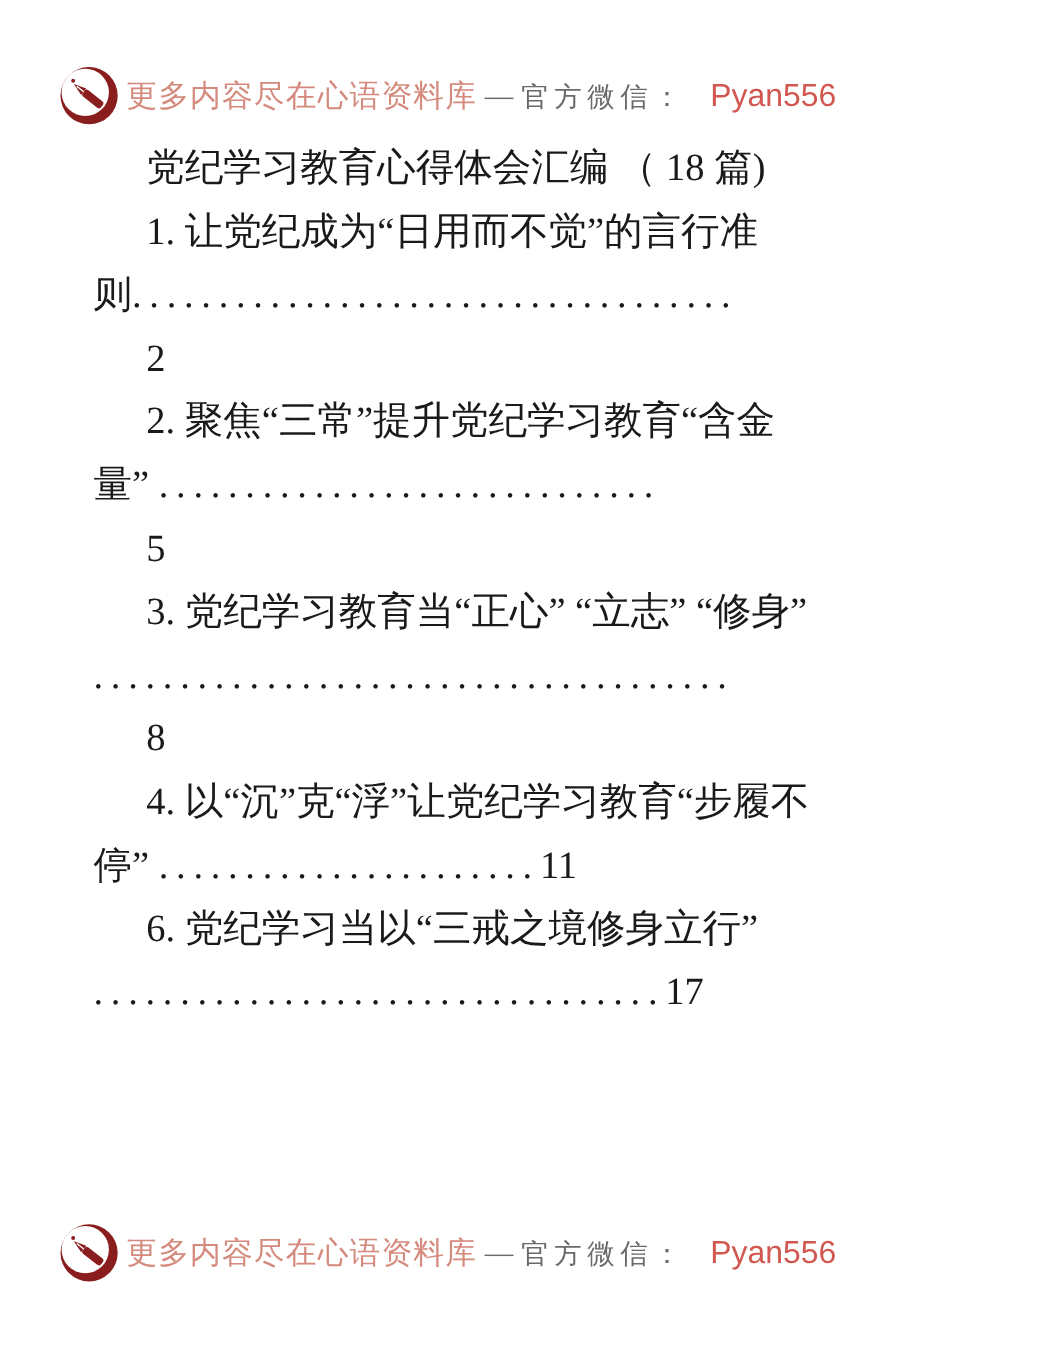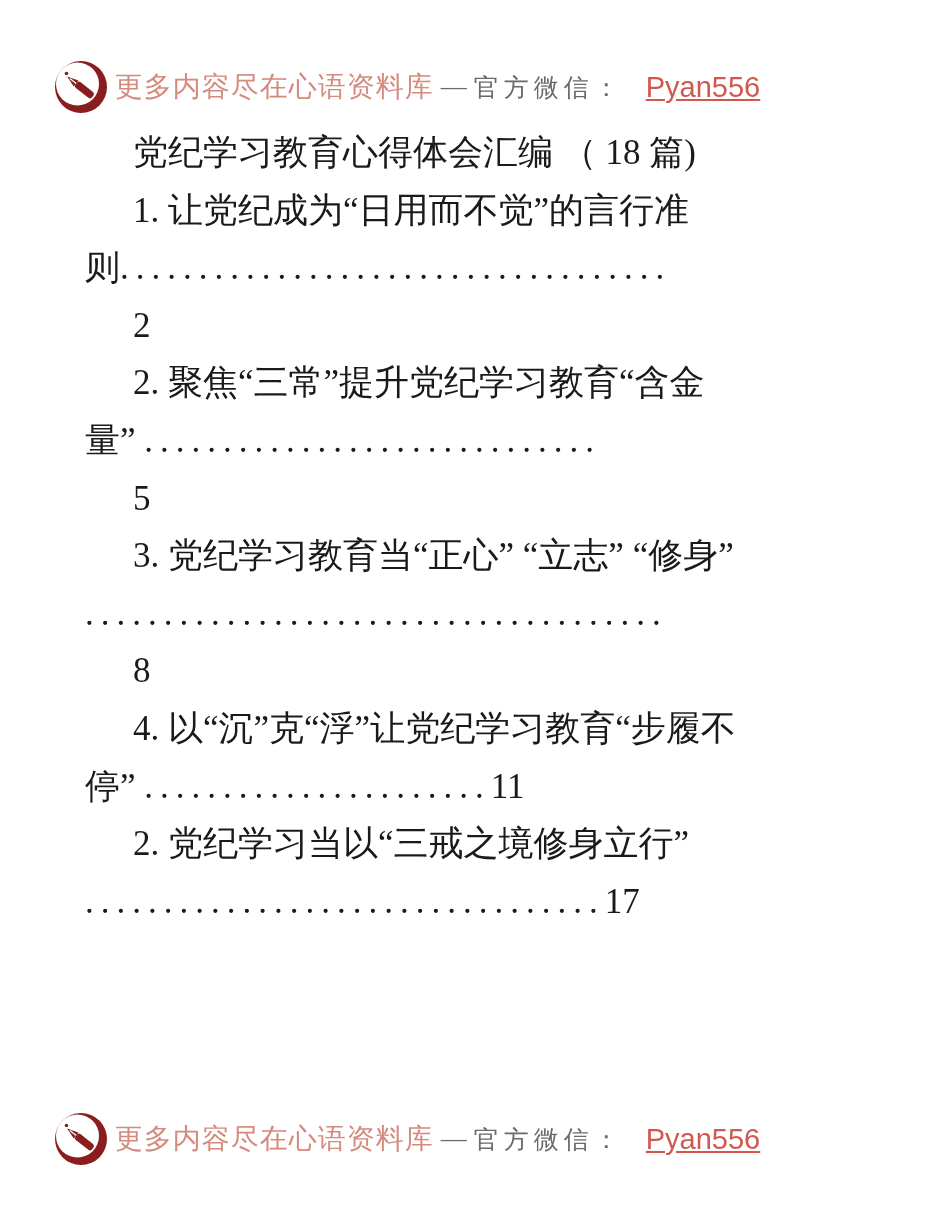--- a/index.html
+++ b/index.html
@@ -29,21 +29,20 @@
   }
   .brand-dash { font-size: 26px; color: var(--label, #6a6a6a); }
   .brand-label {
     font-size: 25px; color: var(--label, #6a6a6a);
     letter-spacing: 5px;
   }
   .brand-id {
     font-family: "Liberation Sans", sans-serif;
     font-size: 29px; color: var(--wid, #d15850);
     margin-left: 15px;
-    text-decoration: underline;
   }
   
   .doc {
     position: absolute; left: 85px; top: 124px; width: 790px;
     color: var(--ink, #1a1a1a);
   }
   .line {
     font-size: 35px;
     line-height: 57.6px;
     white-space: nowrap;
@@ -88,21 +87,21 @@
       <div class="line"><span>则</span><span class="leader-dots">...................................</span></div>
       <div class="line indent"><span>2</span></div>
       <div class="line indent"><span>2. 聚焦“三常”提升党纪学习教育“含金</span></div>
       <div class="line"><span>量” </span><span class="leader-dots">.............................</span></div>
       <div class="line indent"><span>5</span></div>
       <div class="line indent"><span>3. 党纪学习教育当“正心” “立志” “修身”</span></div>
       <div class="line"><span></span><span class="leader-dots">.....................................</span></div>
       <div class="line indent"><span>8</span></div>
       <div class="line indent"><span>4. 以“沉”克“浮”让党纪学习教育“步履不</span></div>
       <div class="line"><span>停” </span><span class="leader-dots">......................</span><span>11</span></div>
-      <div class="line indent"><span>2. 党纪学习当以“三戒之境修身立行”</span></div>
+      <div class="line indent"><span>6. 党纪学习当以“三戒之境修身立行”</span></div>
       <div class="line"><span></span><span class="leader-dots">.................................</span><span>17</span></div>
     </div>
 
   <div class="brandbar bottom">
     <span class="logo">
       <svg viewBox="0 0 54 54" width="54" height="54">
         <defs>
           <mask id="crescentB">
             <rect x="0" y="0" width="54" height="54" fill="#fff"></rect>
             <circle cx="23.5" cy="24" r="21.5" fill="#000"></circle>

